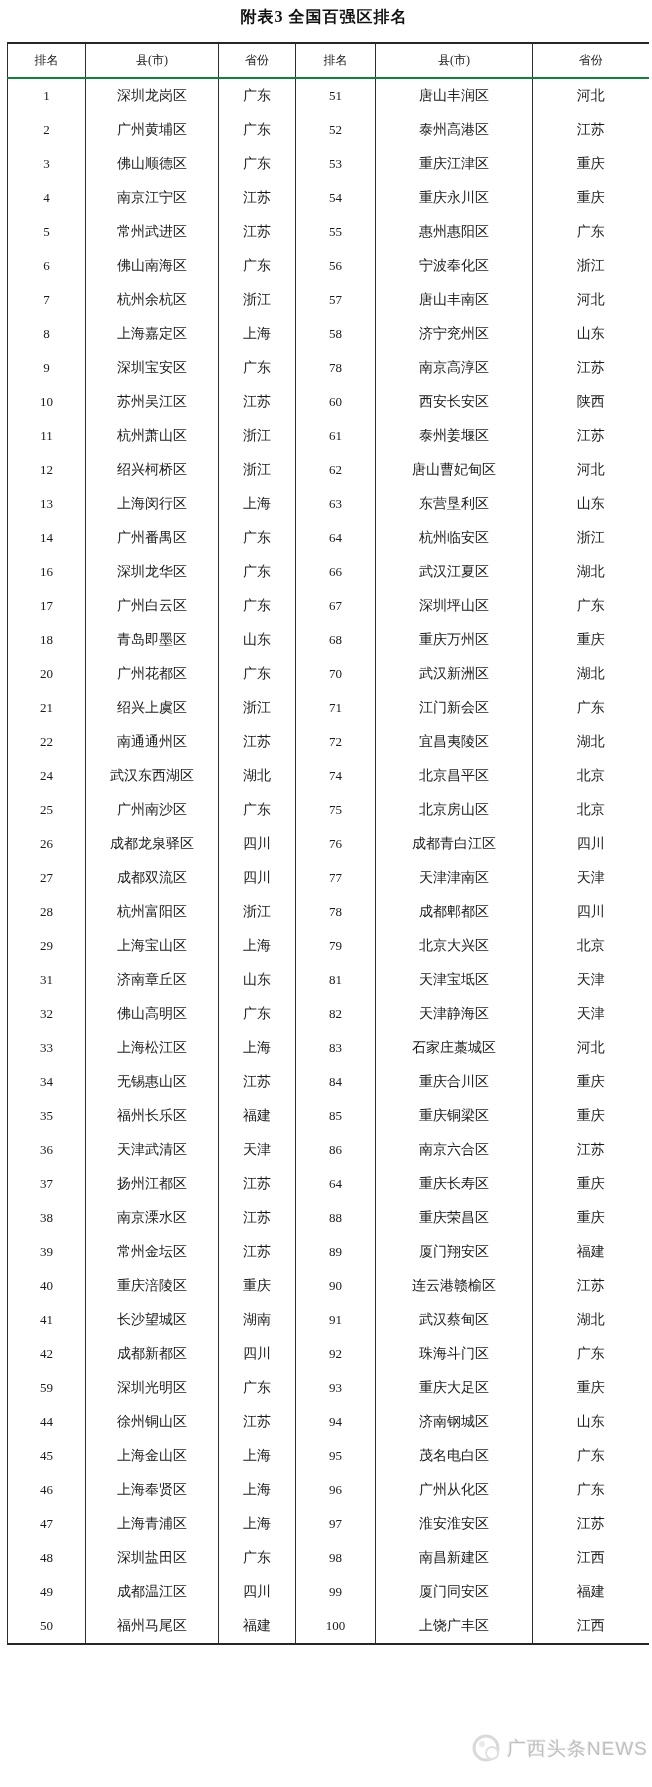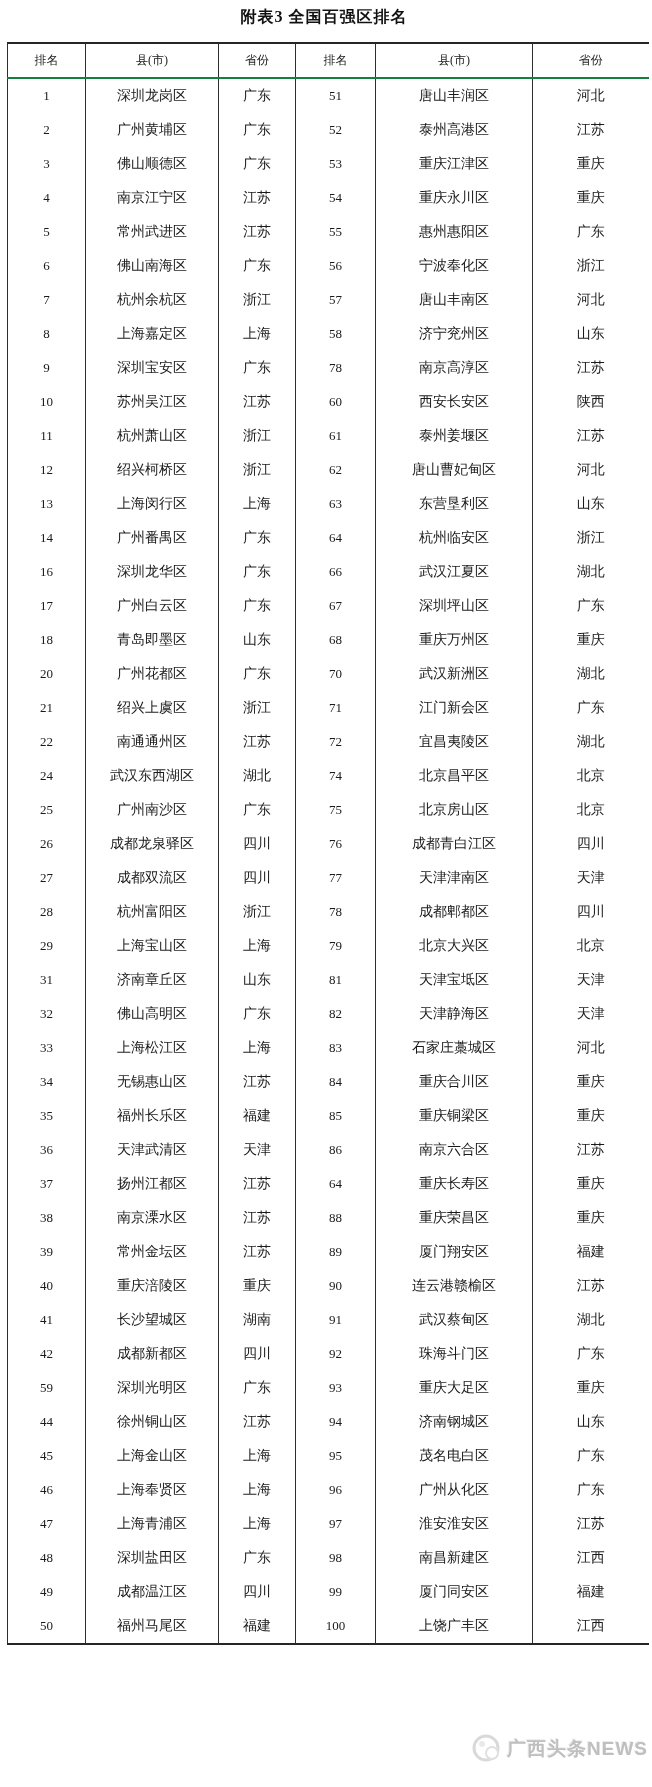--- a/index.html
+++ b/index.html
@@ -66,21 +66,21 @@
     display: flex;
     align-items: center;
     gap: 3px;
     color: #b9b9b9;
     z-index: 5;
     pointer-events: none;
   }
   .watermark .wm-text {
     font-family: "Liberation Sans", "DejaVu Sans", sans-serif;
     font-size: 19px;
-    font-weight: bold;
+    font-weight: normal;
     letter-spacing: 1px;
     text-shadow: 1px 1px 0 #ffffff, -1px -1px 0 #e8e8e8;
     opacity: 0.9;
   }
   .watermark svg {
     display: block;
     opacity: 0.75;
   }
 </style>
 </head>

